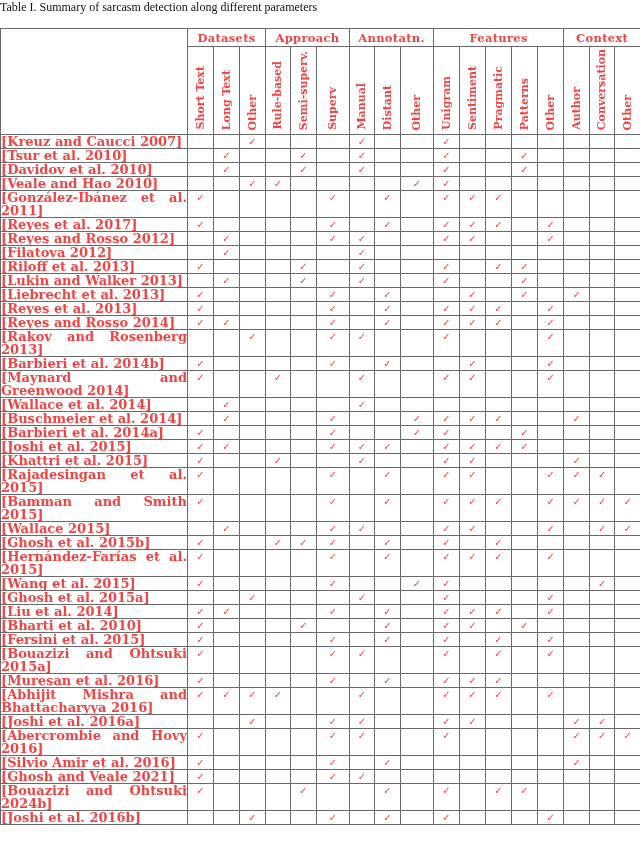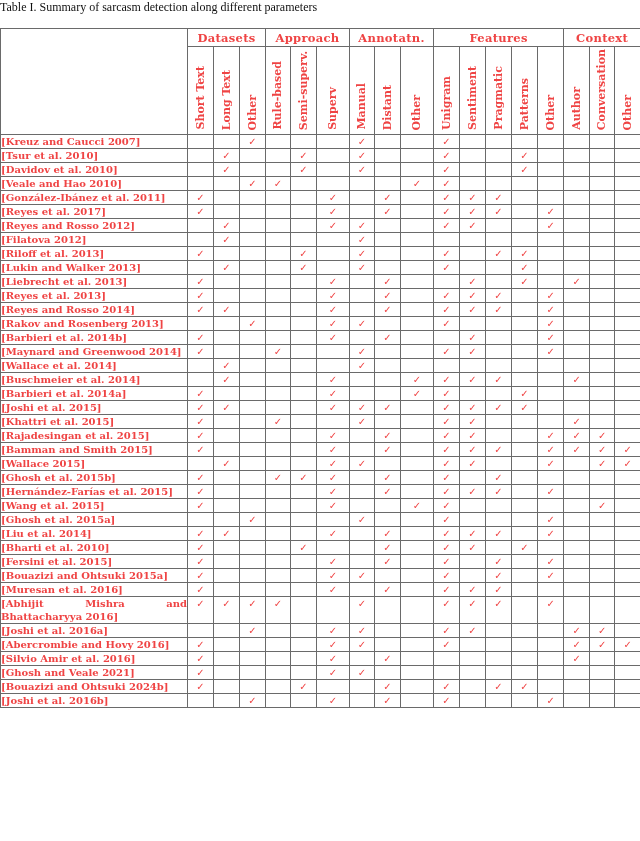--- a/index.html
+++ b/index.html
@@ -23,21 +23,21 @@
     letter-spacing: 0.3px; white-space: nowrap;
   }
   th.colhead { height: 87px; vertical-align: bottom; position: relative; }
   th.colhead .vt {
     position: absolute; left: 50%; bottom: 4px;
     transform: translateX(-50%) rotate(180deg);
     writing-mode: vertical-rl; font-size: 11px; font-weight: bold;
     white-space: nowrap; line-height: 12px;
   }
   td.ref {
-    font-size: 10px; font-weight: bold; padding: 0 4px 0 5px;
+    font-size: 13px; font-weight: bold; padding: 0 4px 0 5px;
     line-height: 13px; vertical-align: top; text-align: justify;
     text-align-last: left; height: 13px;
   }
   td.cell {
     text-align: center; vertical-align: top; font-size: 10px;
     line-height: 13px; height: 13px;
   }
   td.cell .ck { display: inline-block; font-family: "DejaVu Sans", sans-serif; }
 </style>
 </head>

